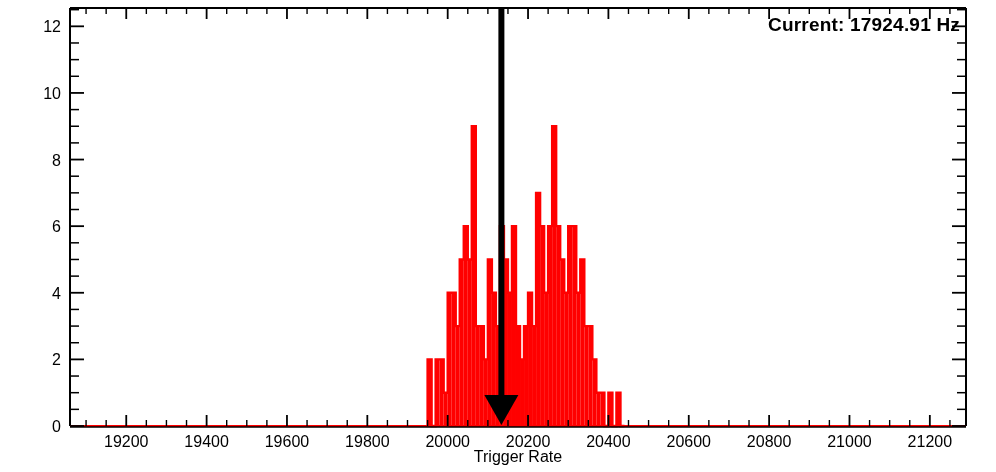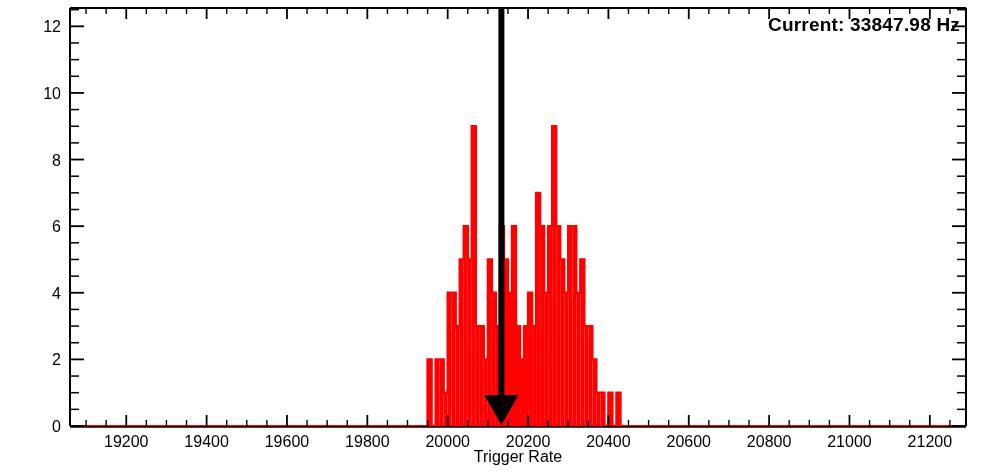--- a/index.html
+++ b/index.html
@@ -276,15 +276,15 @@
       </g>
 
     <g id="marker-group">
         <line x1="501.39" y1="8" x2="501.39" y2="398.00" stroke="#000000" stroke-width="6"></line>
         <polygon points="484.39,395.00 518.39,395.00 501.39,425.00" fill="#000000"></polygon>
       </g>
 
     <text id="x-title" x="518" y="462" text-anchor="middle" font-family="Liberation Sans, sans-serif" font-size="16" fill="#000000">Trigger Rate</text>
   </svg>
 
-  <div class="annot" id="current-label">Current: 33847.98 Hz</div>
+  <div class="annot" id="current-label">Current: 17924.91 Hz</div>
 
 </div>
 
 </body></html>

